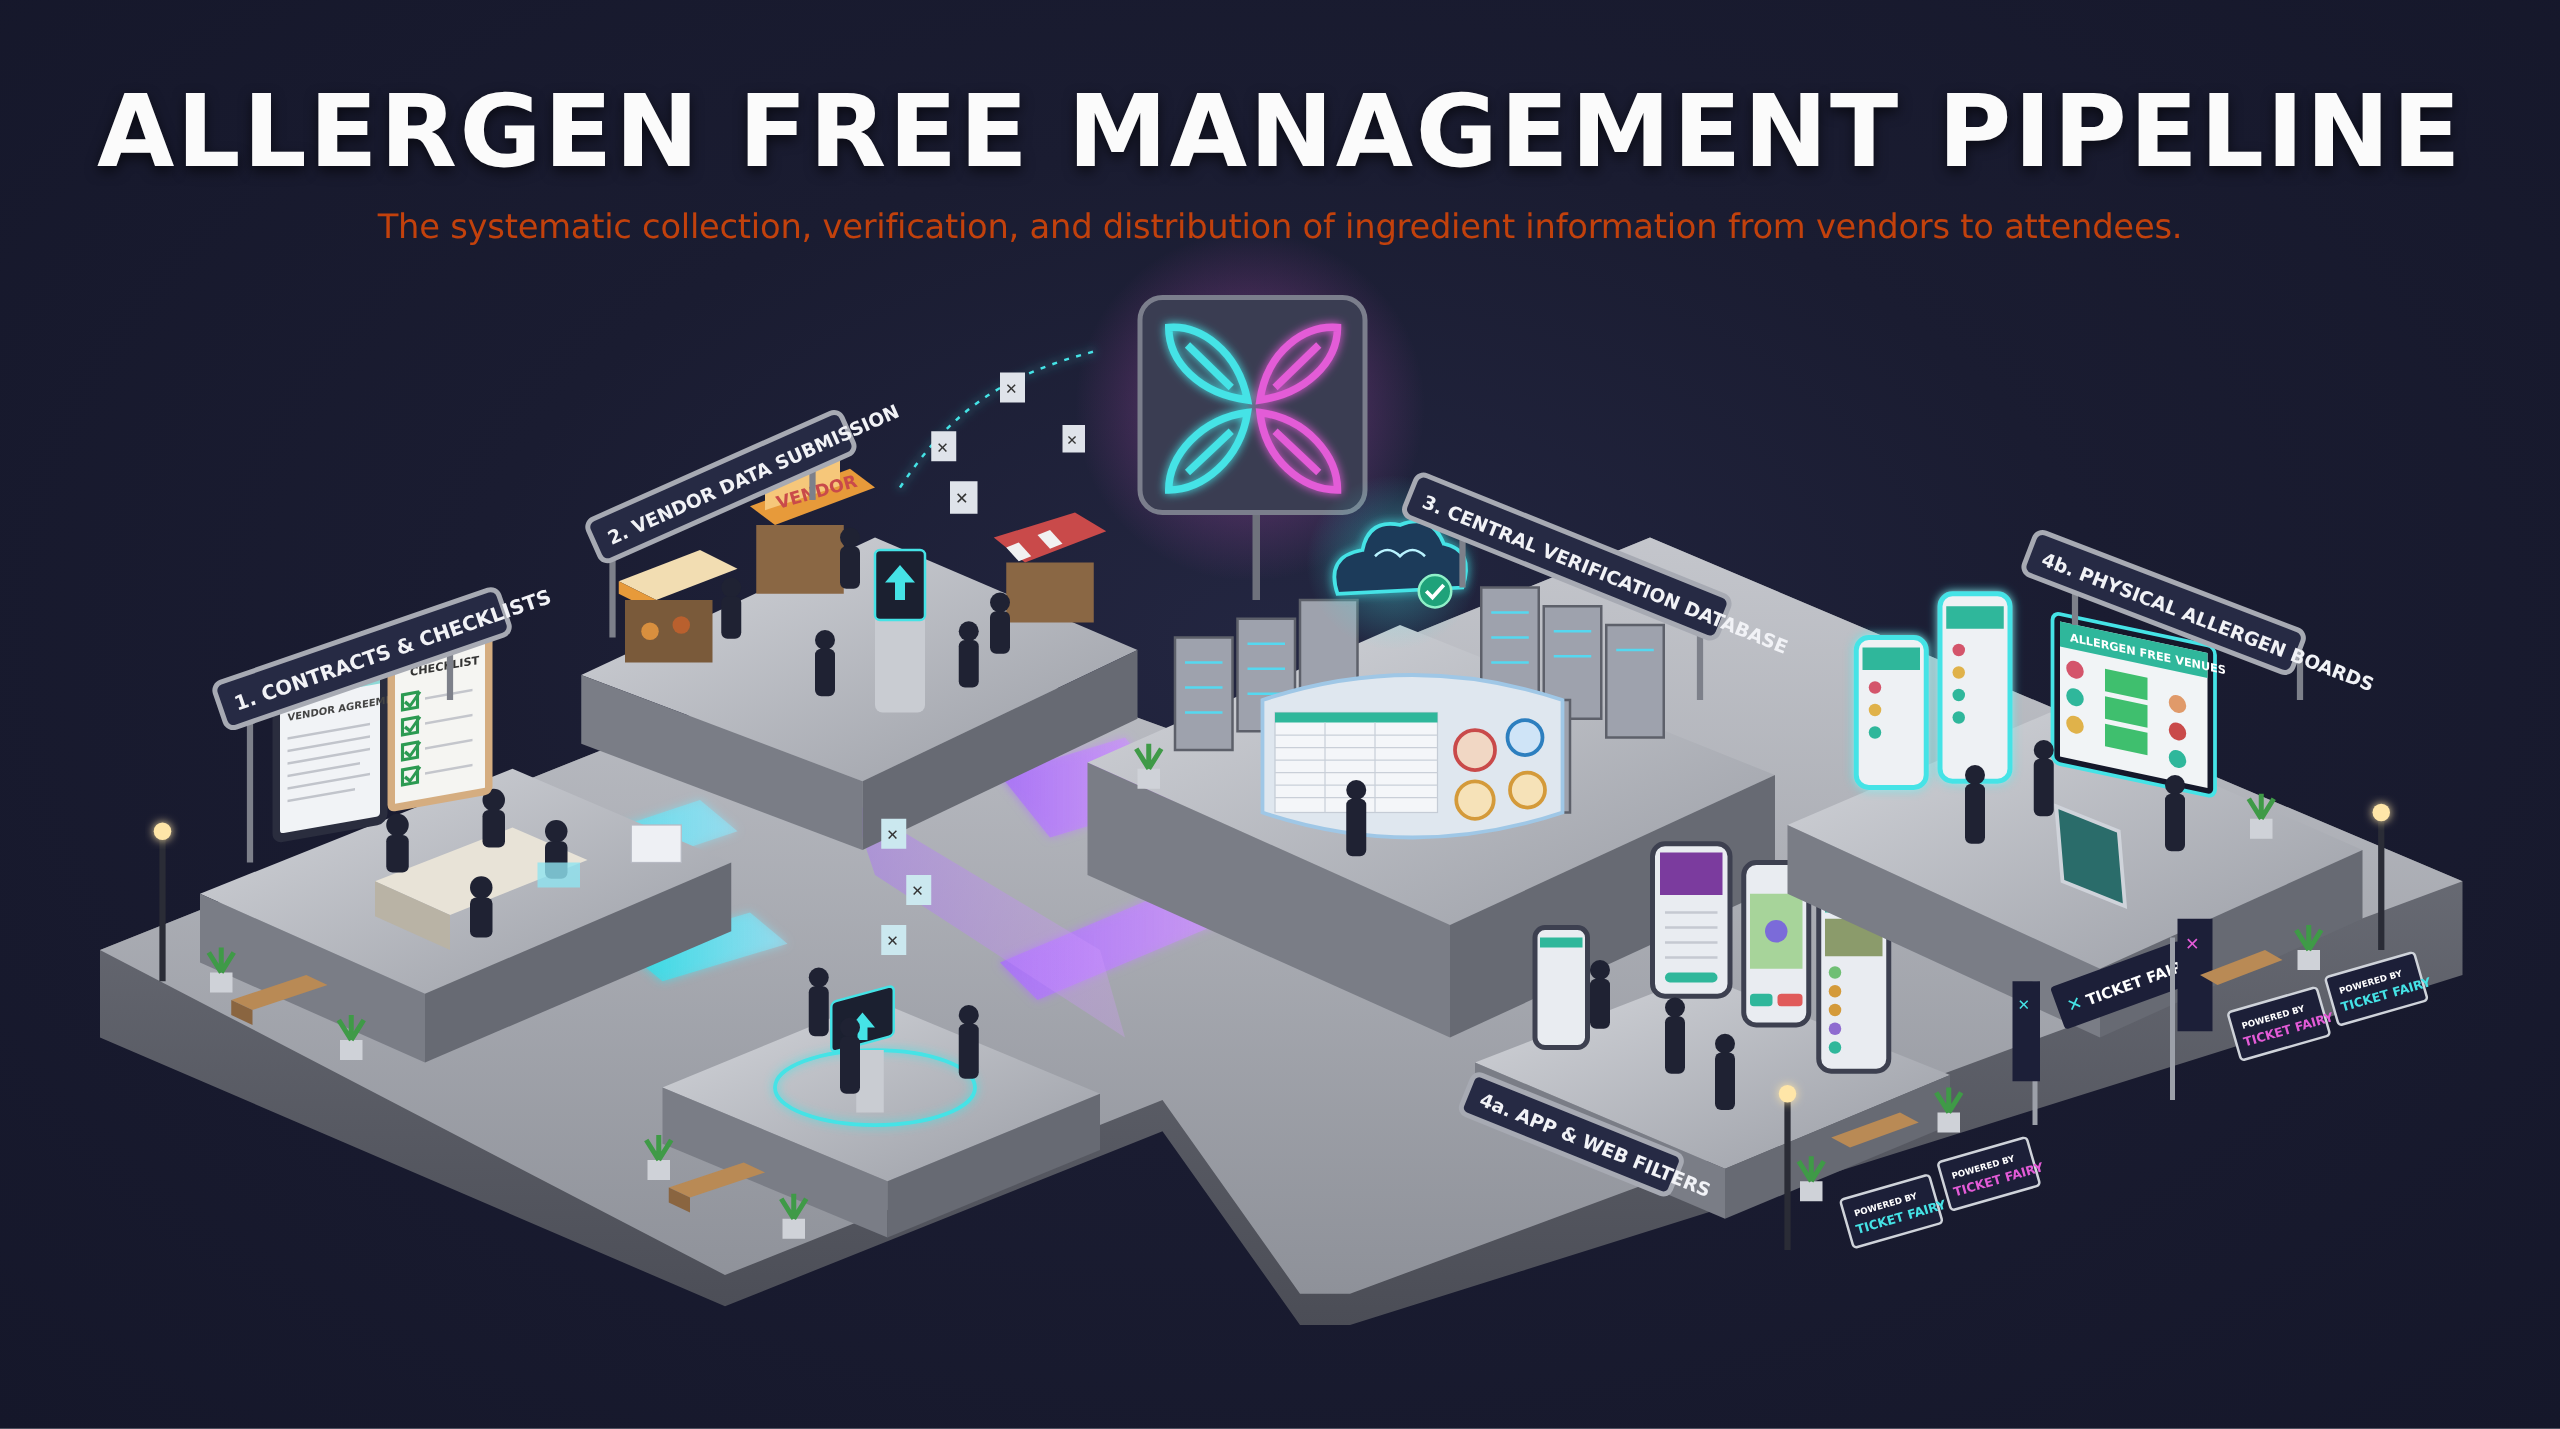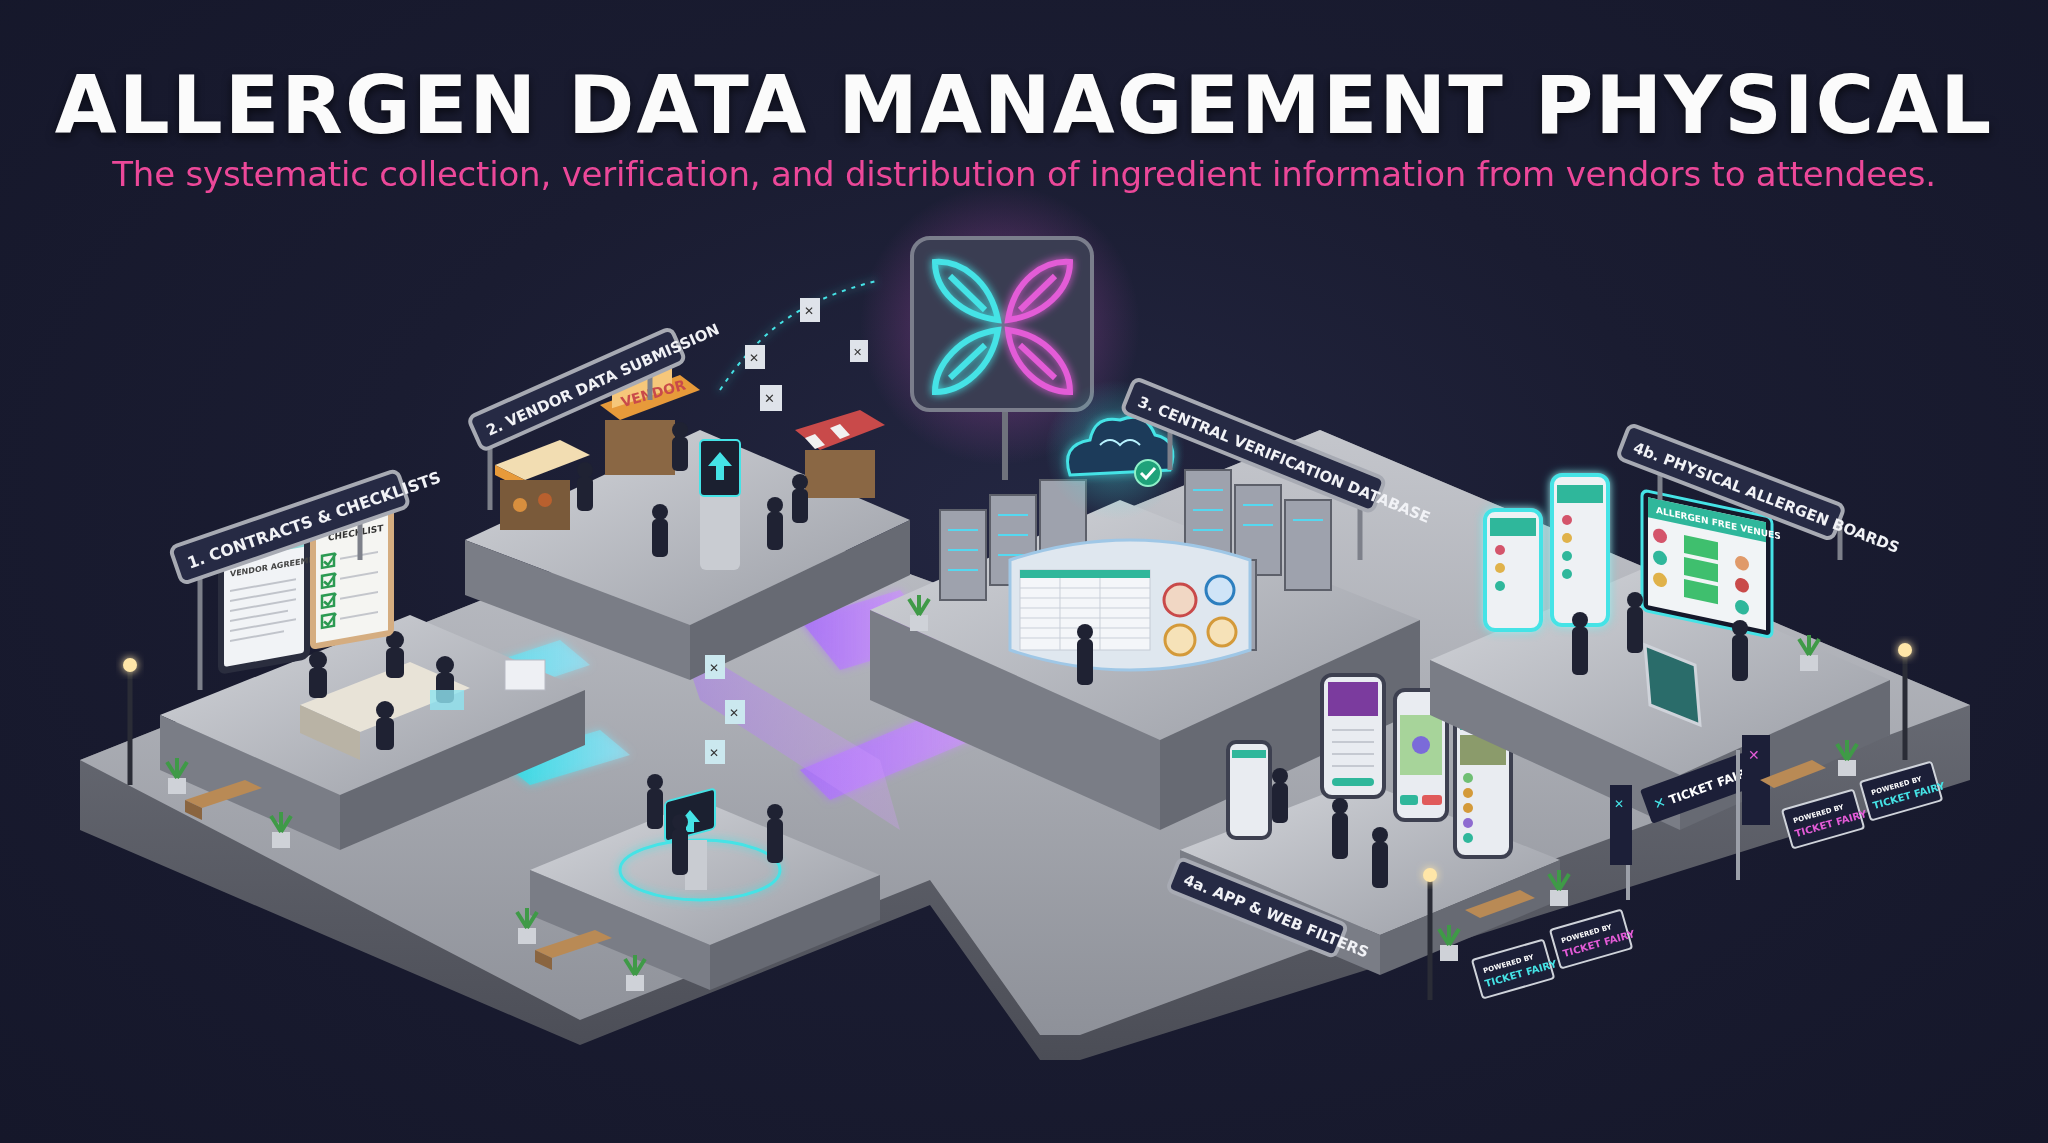--- a/index.html
+++ b/index.html
@@ -10,32 +10,32 @@
     color: #fff;
     position: relative;
   }
   .header { position: absolute; left: 0; top: 58px; width: 2048px; text-align: center; }
   .title {
     font-family: "DejaVu Sans", sans-serif; font-weight: bold;
     font-size: 80px; letter-spacing: 2px; color: #fbfbfb;
     text-shadow: 0 4px 10px rgba(0,0,0,.6); line-height: 96px;
   }
   .subtitle {
-    font-family: "DejaVu Sans", sans-serif; font-size: 34px; color: #ec4899;
-    letter-spacing: -0.2px;
+    font-family: "DejaVu Sans", sans-serif; font-size: 27px; color: #c2410c;
+    margin-top: 12px; letter-spacing: -0.2px;
   }
   svg.scene { position: absolute; left: 0; top: 0; }
   .sign-text { font-family: "DejaVu Sans", sans-serif; font-weight: bold; fill: #f1f2f6; }
   .small-text { font-family: "DejaVu Sans", sans-serif; font-weight: bold; }
 </style>
 </head>
 <body>
 
 <div class="header">
-  <div class="title">ALLERGEN DATA MANAGEMENT PHYSICAL</div>
+  <div class="title">ALLERGEN FREE MANAGEMENT PIPELINE</div>
   <div class="subtitle">The systematic collection, verification, and distribution of ingredient information from vendors to attendees.</div>
 </div>
 
 <svg class="scene" width="2048" height="1143" viewBox="0 0 2048 1143">
   <defs>
     <linearGradient id="gPlat" x1="0" y1="0" x2="0" y2="1">
       <stop offset="0" stop-color="#c4c6cc"></stop>
       <stop offset="1" stop-color="#8e9199"></stop>
     </linearGradient>
     <linearGradient id="gSide" x1="0" y1="0" x2="0" y2="1">

